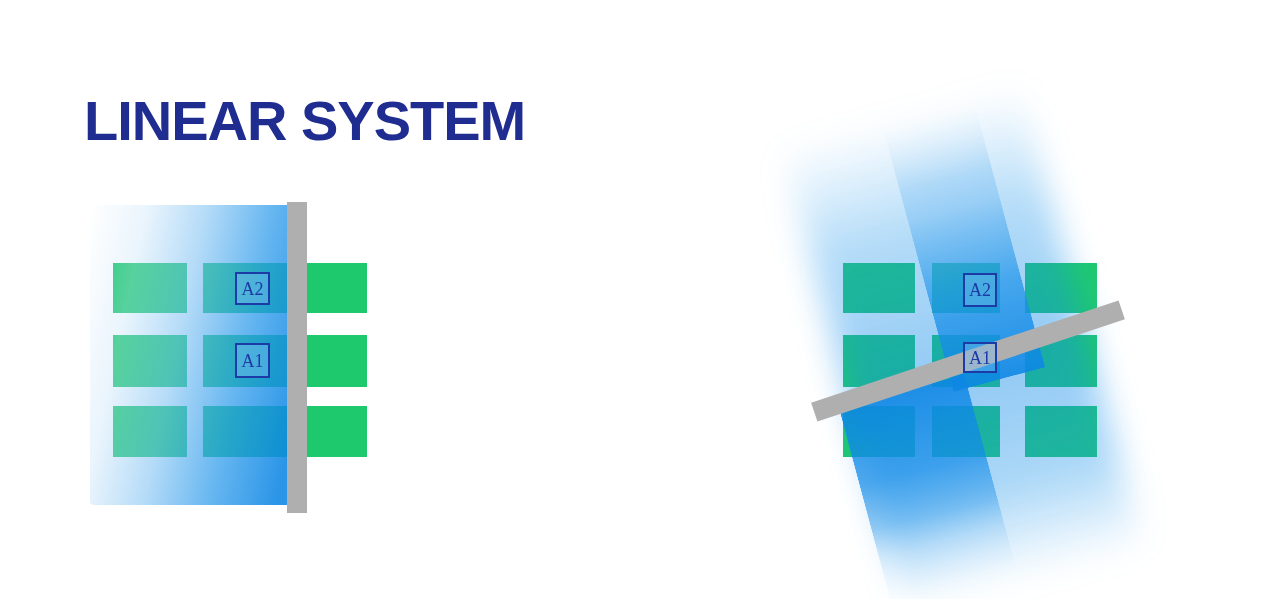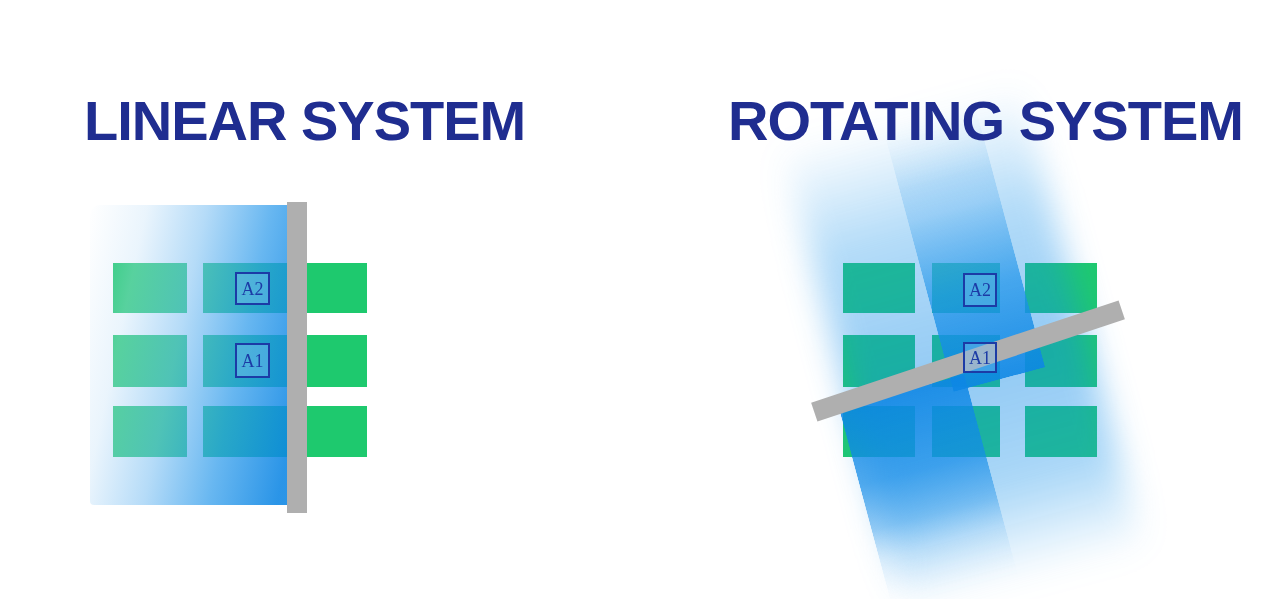--- a/index.html
+++ b/index.html
@@ -128,21 +128,20 @@
     <div class="cell row2 col2"></div>
 
     <div class="beam-linear"></div>
     <div class="bar-linear"></div>
 
     <div class="sensor sensor-a2">A2</div>
     <div class="sensor sensor-a1">A1</div>
   </section>
 
   <section class="panel p2">
-    <h1 class="title" id="title-rotating">ROTATING SYSTEM</h1>
 
     <div class="cell row0 col0"></div>
     <div class="cell row0 col1"></div>
     <div class="cell row0 col2"></div>
     <div class="cell row1 col0"></div>
     <div class="cell row1 col1"></div>
     <div class="cell row1 col2"></div>
     <div class="cell row2 col0"></div>
     <div class="cell row2 col1"></div>
     <div class="cell row2 col2"></div>

